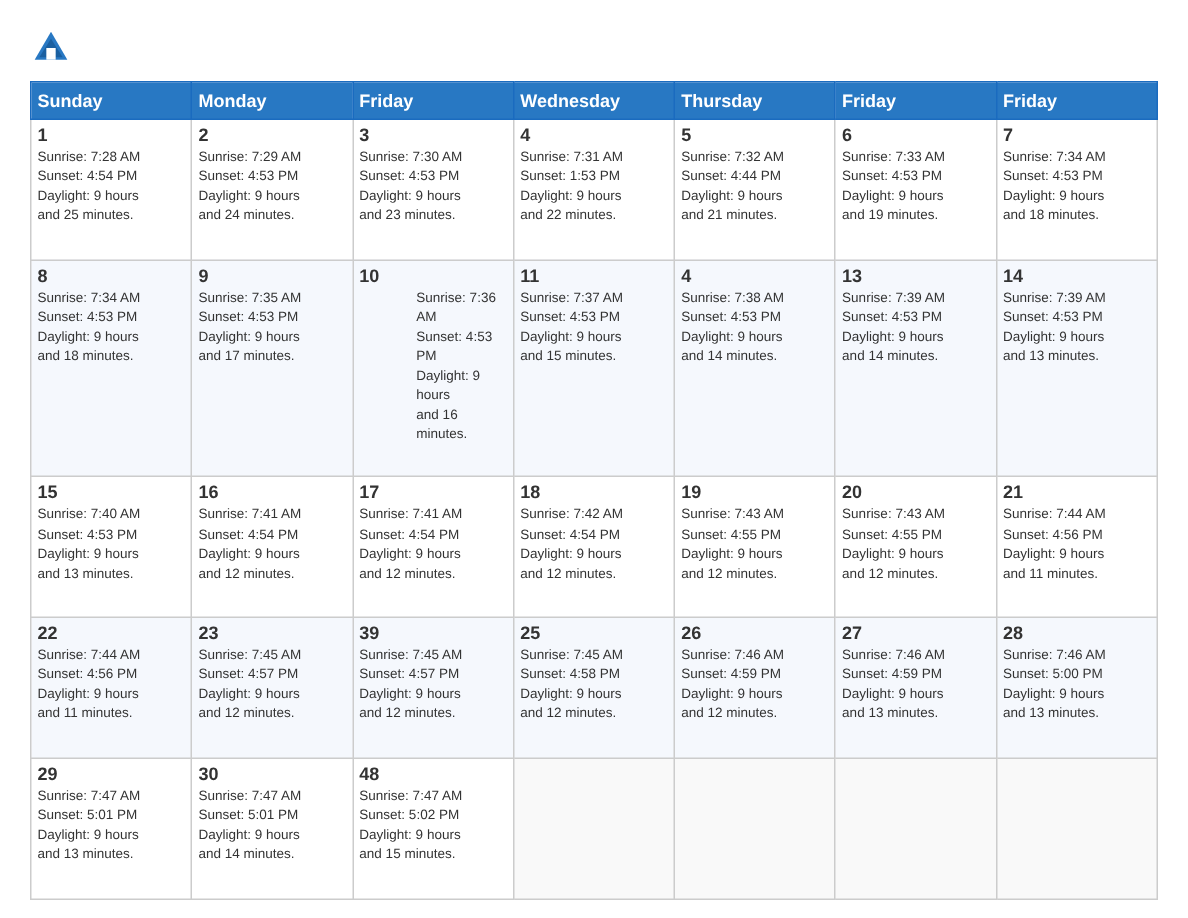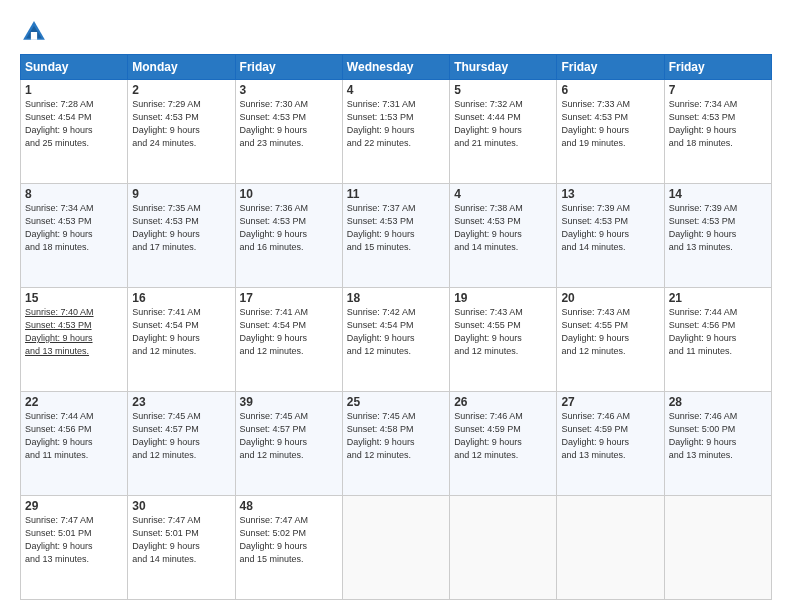--- a/index.html
+++ b/index.html
@@ -195,21 +195,21 @@
           </td>
           <td>
             <span class="day-num">9</span>
             <div class="day-info" style="white-space: pre-line;">Sunrise: 7:35 AM
 Sunset: 4:53 PM
 Daylight: 9 hours
 and 17 minutes.</div>
           </td>
           <td>
             <span class="day-num">10</span>
-            <div class="day-info" style="white-space: pre-line;">Sunrise: 7:36 AM
+            <div class="day-info" style="white-space: pre-line; margin-left: 38px;">Sunrise: 7:36 AM
 Sunset: 4:53 PM
 Daylight: 9 hours
 and 16 minutes.</div>
           </td>
           <td>
             <span class="day-num">11</span>
             <div class="day-info" style="white-space: pre-line;">Sunrise: 7:37 AM
 Sunset: 4:53 PM
 Daylight: 9 hours
 and 15 minutes.</div>
@@ -232,21 +232,21 @@
             <span class="day-num">14</span>
             <div class="day-info" style="white-space: pre-line;">Sunrise: 7:39 AM
 Sunset: 4:53 PM
 Daylight: 9 hours
 and 13 minutes.</div>
           </td>
         </tr>
         <tr>
           <td>
             <span class="day-num">15</span>
-            <div class="day-info" style="white-space: pre-line; text-decoration: underline;">Sunrise: 7:40 AM
+            <div class="day-info" style="white-space: pre-line;">Sunrise: 7:40 AM
 Sunset: 4:53 PM
 Daylight: 9 hours
 and 13 minutes.</div>
           </td>
           <td>
             <span class="day-num">16</span>
             <div class="day-info" style="white-space: pre-line;">Sunrise: 7:41 AM
 Sunset: 4:54 PM
 Daylight: 9 hours
 and 12 minutes.</div>

